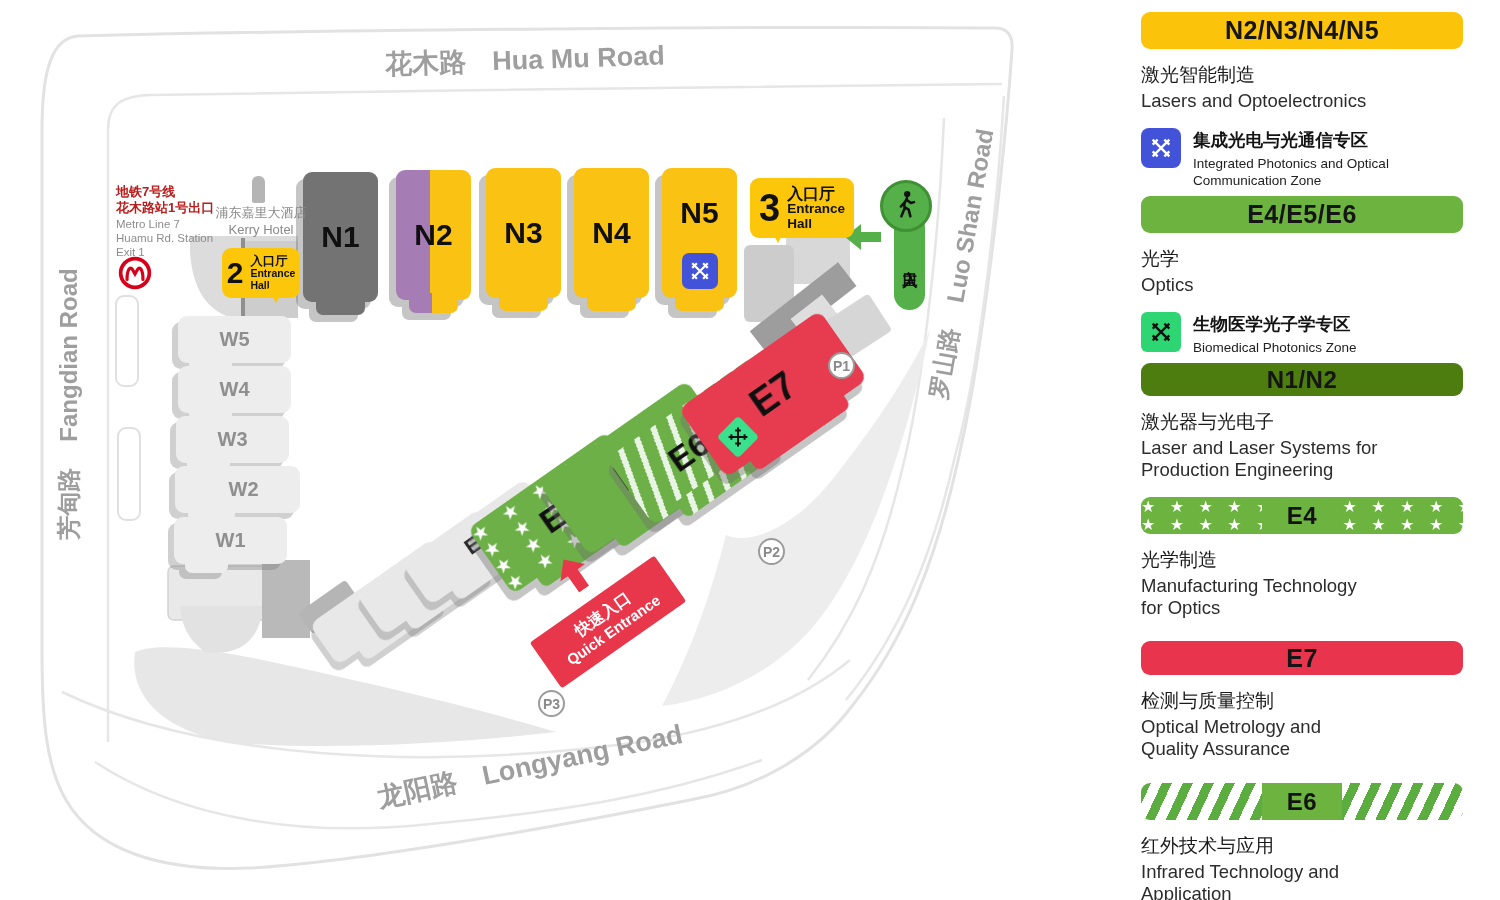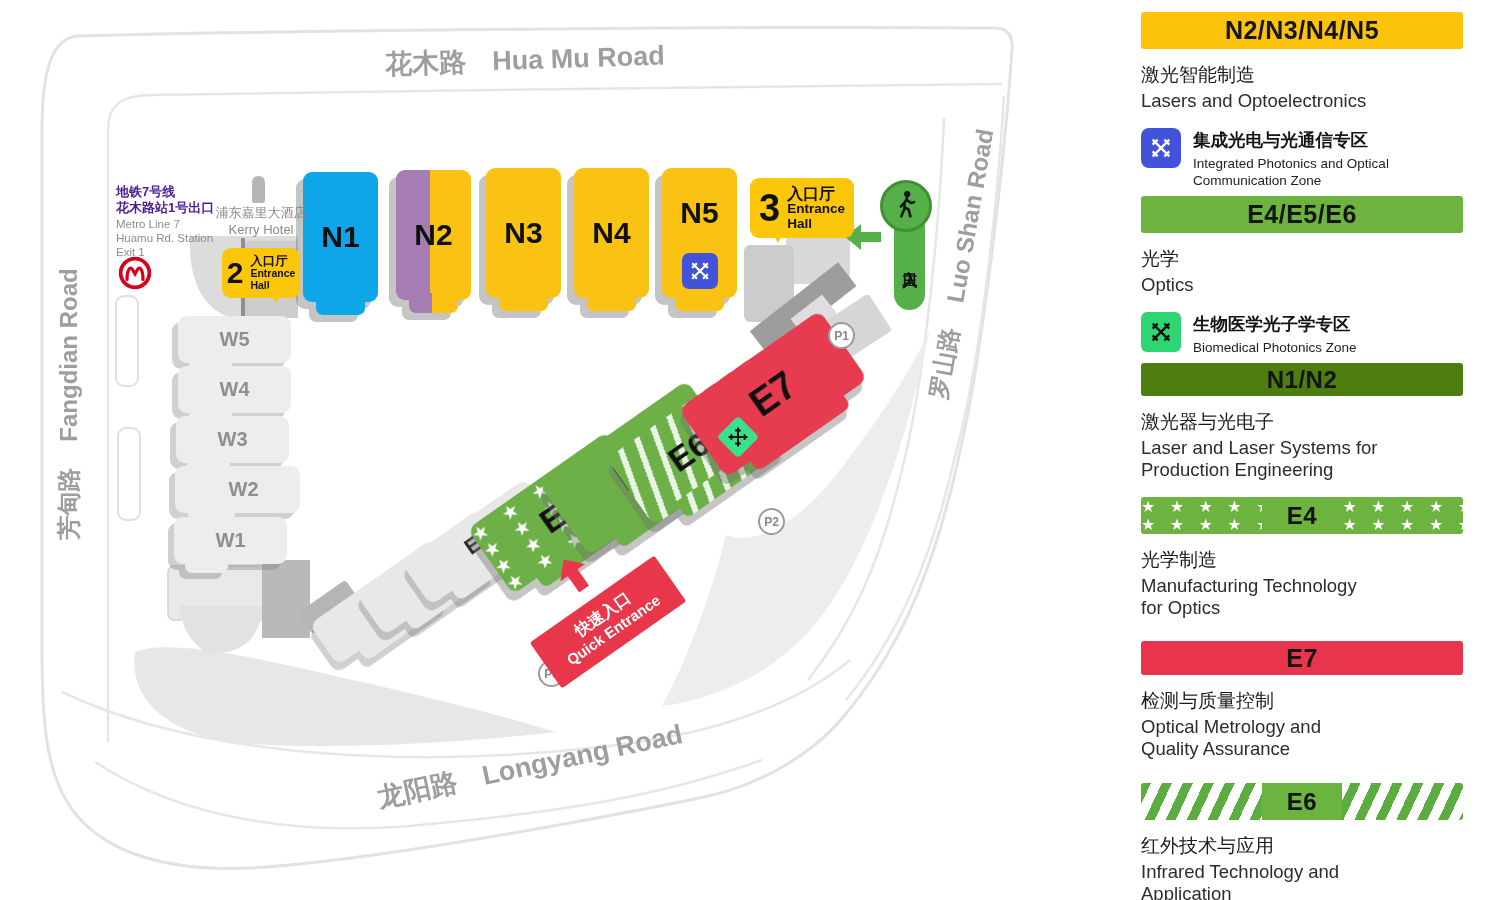--- a/index.html
+++ b/index.html
@@ -9,21 +9,21 @@
   .map{position:absolute;left:0;top:0;width:1135px;height:900px;}
   .map svg.bg{position:absolute;left:0;top:0;z-index:0;}
 
   .road-label{position:absolute;color:#9e9e9e;font-weight:bold;white-space:nowrap;display:flex;justify-content:center;align-items:center;gap:26px;z-index:2;}
   .road-huamu{left:325px;top:42px;width:400px;font-size:27px;transform:rotate(-1.8deg);}
   .road-fangdian{left:-96px;top:388px;width:330px;font-size:24px;transform:rotate(-90deg);}
   .road-luoshan{left:792px;top:248px;width:340px;font-size:24px;transform:rotate(-80deg);}
   .road-longyang{left:330px;top:748px;width:400px;font-size:27px;transform:rotate(-12deg);}
 
   .metro-block{position:absolute;left:116px;top:184px;z-index:3;line-height:1.25;}
-  .metro-zh{color:#4c1d95;font-weight:bold;font-size:13px;}
+  .metro-zh{color:#b91c1c;font-weight:bold;font-size:13px;}
   .metro-en{color:#8d8d8d;font-size:11.5px;font-weight:500;}
   .metro-logo{position:absolute;left:118px;top:256px;width:34px;height:34px;z-index:3;}
 
   .kerry{position:absolute;left:206px;top:205px;width:110px;text-align:center;color:#8a8a8a;font-weight:500;font-size:13px;line-height:1.3;z-index:3;}
   .kerry-tower{position:absolute;left:252px;top:176px;width:13px;height:27px;background:#b5b5b5;border-radius:6px 6px 2px 2px;z-index:3;}
 
   
   .hall{position:absolute;border-radius:9px;display:flex;align-items:center;justify-content:center;color:#101010;font-weight:bold;z-index:2;filter:drop-shadow(-7px 7px 0 rgba(110,110,110,.40));}
   .hall .stub{position:absolute;bottom:-13px;left:17%;width:66%;height:20px;background:inherit;border-radius:0 0 7px 7px;z-index:-1;}
   .nhall{width:75px;height:130px;font-size:30px;}
@@ -64,26 +64,26 @@
   .main-ent-circle{position:absolute;left:880px;top:180px;width:52px;height:52px;background:#55B04A;border:3px solid #3F9134;border-radius:50%;box-sizing:border-box;display:flex;align-items:center;justify-content:center;z-index:5;}
   .main-ent-arrow{position:absolute;left:845px;top:224px;z-index:5;}
 
   
   .quick{position:absolute;left:532px;top:594px;width:152px;height:56px;background:#E8374B;transform:rotate(-35deg);display:flex;flex-direction:column;align-items:center;justify-content:center;color:#fff;font-weight:bold;z-index:5;border-radius:3px;line-height:1.15;}
   .quick .zh{font-size:16px;}
   .quick .en{font-size:15px;}
   .quick-arrow{position:absolute;left:560px;top:556px;transform:rotate(-35deg);z-index:5;}
 
   
-  .pcircle{position:absolute;width:27px;height:27px;border:2px solid #9b9b9b;border-radius:50%;background:#fdfdfd;color:#8a8a8a;font-weight:bold;font-size:12px;display:flex;align-items:center;justify-content:center;z-index:4;box-sizing:border-box;}
+  .pcircle{position:absolute;width:27px;height:27px;border:2px solid #9b9b9b;border-radius:50%;background:#fdfdfd;color:#8a8a8a;font-weight:bold;font-size:14px;display:flex;align-items:center;justify-content:center;z-index:4;box-sizing:border-box;margin-top:30px;}
 
   
   .legend{position:absolute;left:1141px;top:0;width:322px;height:900px;}
   .lgroup{position:absolute;left:0;width:322px;}
-  .badge{position:relative;width:100%;height:37px;border-radius:3px;display:flex;align-items:center;justify-content:center;font-weight:bold;font-size:25px;color:#151515;letter-spacing:.5px;box-sizing:border-box;overflow:hidden;}
+  .badge{position:relative;width:100%;height:37px;border-radius:9px;display:flex;align-items:center;justify-content:center;font-weight:bold;font-size:25px;color:#151515;letter-spacing:.5px;box-sizing:border-box;overflow:hidden;}
   .badge.stars{background:#6CB33F;}
   .badge-stars-layer{position:absolute;inset:0;color:#fff;}
   .badge-stars-layer::before{content:"★ ★ ★ ★ ★ ★ ★ ★ ★ ★ ★ ★\A★ ★ ★ ★ ★ ★ ★ ★ ★ ★ ★ ★";white-space:pre;display:block;text-align:center;font-size:16px;line-height:17.5px;letter-spacing:5px;margin-top:1px;}
   .badge.stripes{background:repeating-linear-gradient(115deg,#5BAD3F 0 9px,#ffffff 9px 19px);}
   .badge-center{position:absolute;left:50%;top:0;transform:translateX(-50%);height:100%;width:80px;background:#6CB33F;display:flex;align-items:center;justify-content:center;font-weight:bold;font-size:24px;color:#131313;}
   .lg-zh{margin-top:13px;font-size:19px;font-weight:500;color:#1b1b1b;}
   .lg-en{margin-top:2px;font-size:18.5px;color:#2c2c2c;}
   .subzone{margin-top:16px;display:flex;gap:12px;align-items:flex-start;}
   .subicon{width:40px;height:40px;flex:none;box-sizing:border-box;padding:5px;}
   .subicon.blue{background:#4353D9;border-radius:8px;}
@@ -152,21 +152,21 @@
       <path d="M8.5 22 C8.5 12.5 11.5 9.5 13.5 12.5 L16 17 L18.5 12.5 C20.5 9.5 23.5 12.5 23.5 22" fill="none" stroke="#D6021C" stroke-width="3" stroke-linecap="round"></path>
     </svg>
   </div>
 
   <div class="kerry-tower"></div>
   <div class="kerry">
     <div>浦东嘉里大酒店</div>
     <div>Kerry Hotel</div>
   </div>
 
-  <div class="hall nhall" style="left:303px;top:172px;background:#0ea5e9;">
+  <div class="hall nhall" style="left:303px;top:172px;background:#737373;">
     <span class="hall-label">N1</span>
       <div class="stub"></div>
   </div>
   <div class="hall nhall" style="left:396px;top:170px;background:linear-gradient(90deg,#A67CB5 0 46%,#FAC213 46%);">
     <span class="hall-label">N2</span>
       <div class="stub"></div>
   </div>
   <div class="hall nhall" style="left:486px;top:168px;background:#FAC213;">
     <span class="hall-label">N3</span>
       <div class="stub"></div>

